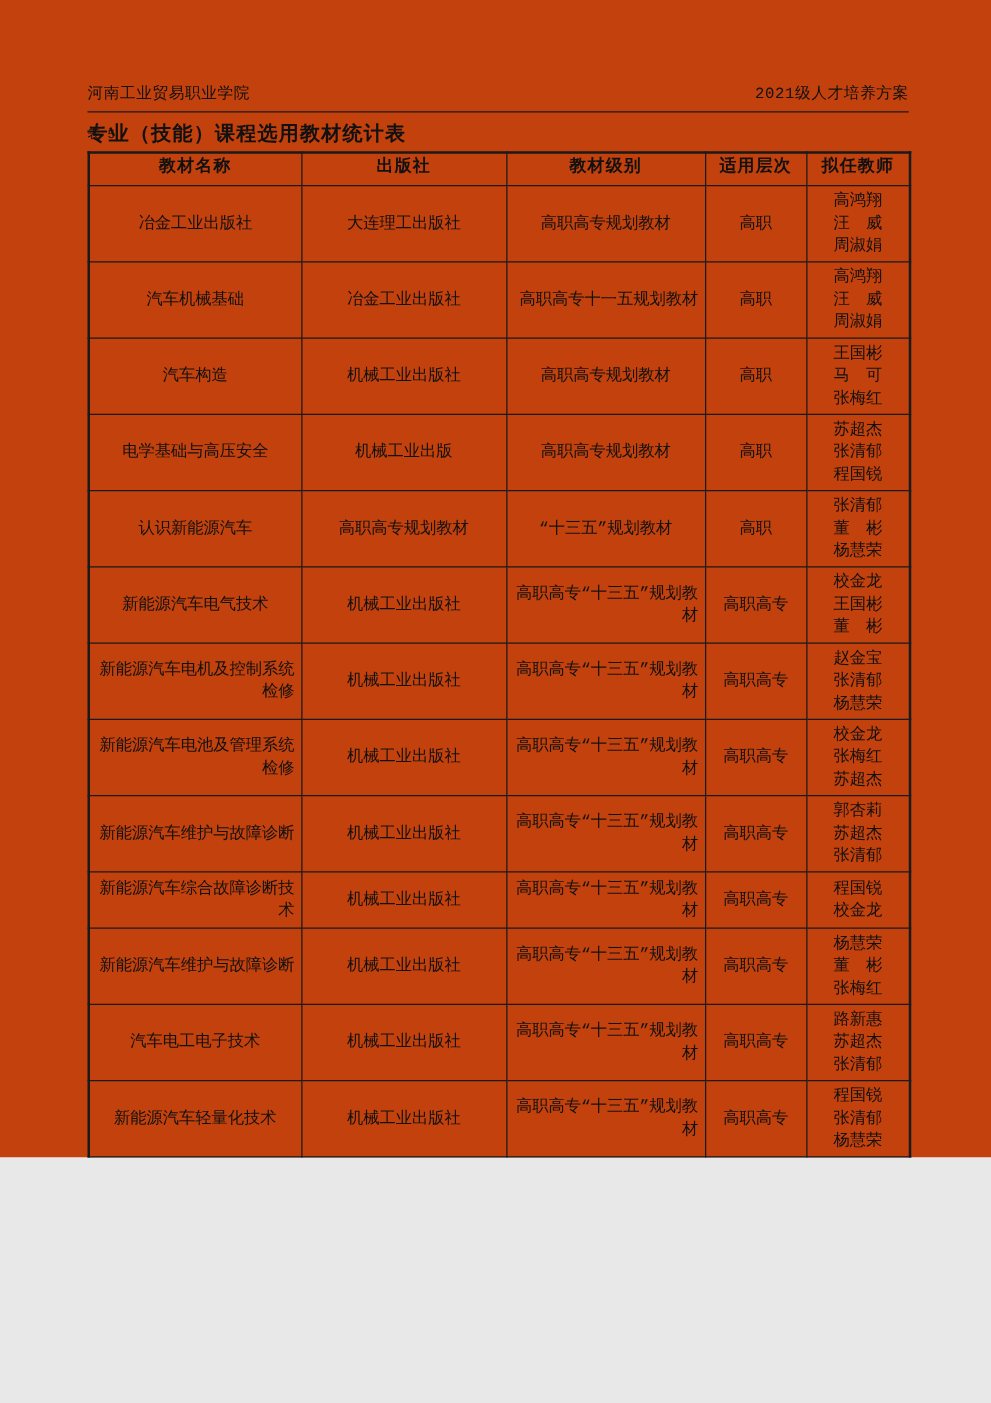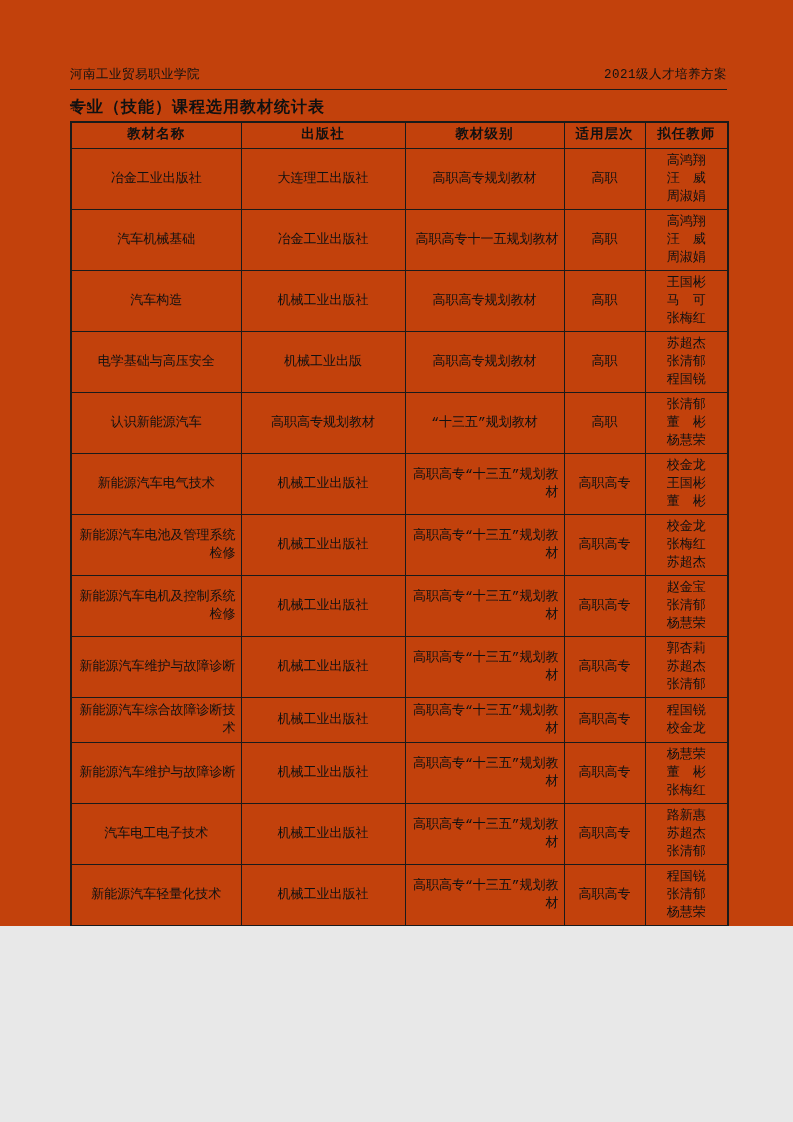--- a/index.html
+++ b/index.html
@@ -152,42 +152,42 @@
     <td class="c-publisher">机械工业出版社</td>
     <td class="c-level align-left">高职高专“十三五”规划教材</td>
     <td class="c-layer">高职高专</td>
     <td class="c-teachers">
             <div>校金龙</div>
             <div>王国彬</div>
             <div>董　彬</div>
           </td>
   </tr>
         <tr>
+    <td class="c-name align-left">新能源汽车电机及控制系统检修</td>
+    <td class="c-publisher">机械工业出版社</td>
+    <td class="c-level align-left">高职高专“十三五”规划教材</td>
+    <td class="c-layer">高职高专</td>
+    <td class="c-teachers">
+            <div>赵金宝</div>
+            <div>张清郁</div>
+            <div>杨慧荣</div>
+          </td>
+  </tr>
+        <tr>
     <td class="c-name align-left">新能源汽车电池及管理系统检修</td>
     <td class="c-publisher">机械工业出版社</td>
     <td class="c-level align-left">高职高专“十三五”规划教材</td>
     <td class="c-layer">高职高专</td>
     <td class="c-teachers">
             <div>校金龙</div>
             <div>张梅红</div>
             <div>苏超杰</div>
           </td>
   </tr>
         <tr>
-    <td class="c-name align-left">新能源汽车电机及控制系统检修</td>
-    <td class="c-publisher">机械工业出版社</td>
-    <td class="c-level align-left">高职高专“十三五”规划教材</td>
-    <td class="c-layer">高职高专</td>
-    <td class="c-teachers">
-            <div>赵金宝</div>
-            <div>张清郁</div>
-            <div>杨慧荣</div>
-          </td>
-  </tr>
-        <tr>
     <td class="c-name align-left">新能源汽车维护与故障诊断</td>
     <td class="c-publisher">机械工业出版社</td>
     <td class="c-level align-left">高职高专“十三五”规划教材</td>
     <td class="c-layer">高职高专</td>
     <td class="c-teachers">
             <div>郭杏莉</div>
             <div>苏超杰</div>
             <div>张清郁</div>
           </td>
   </tr>

